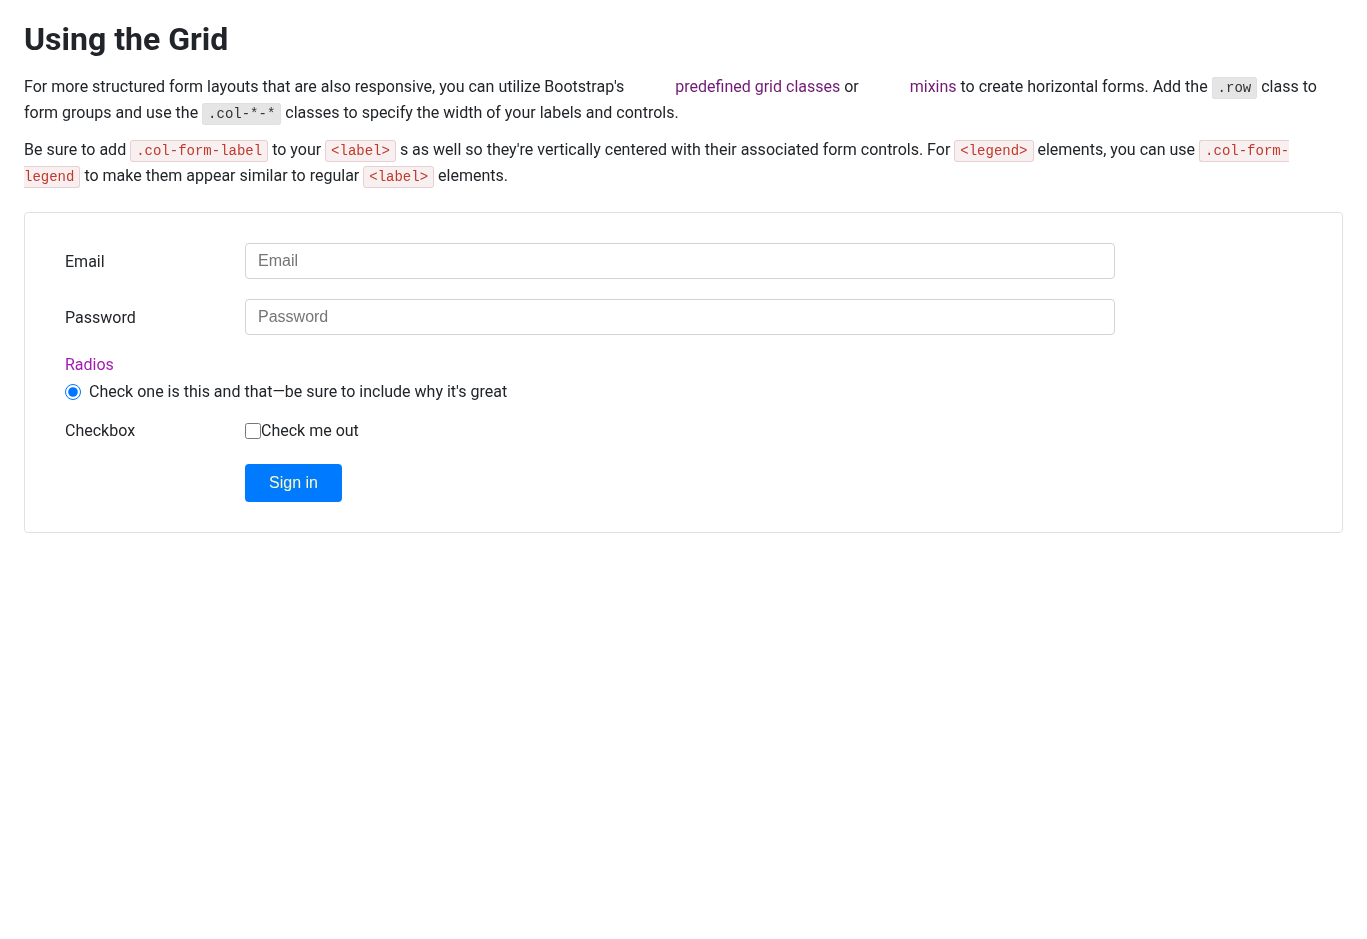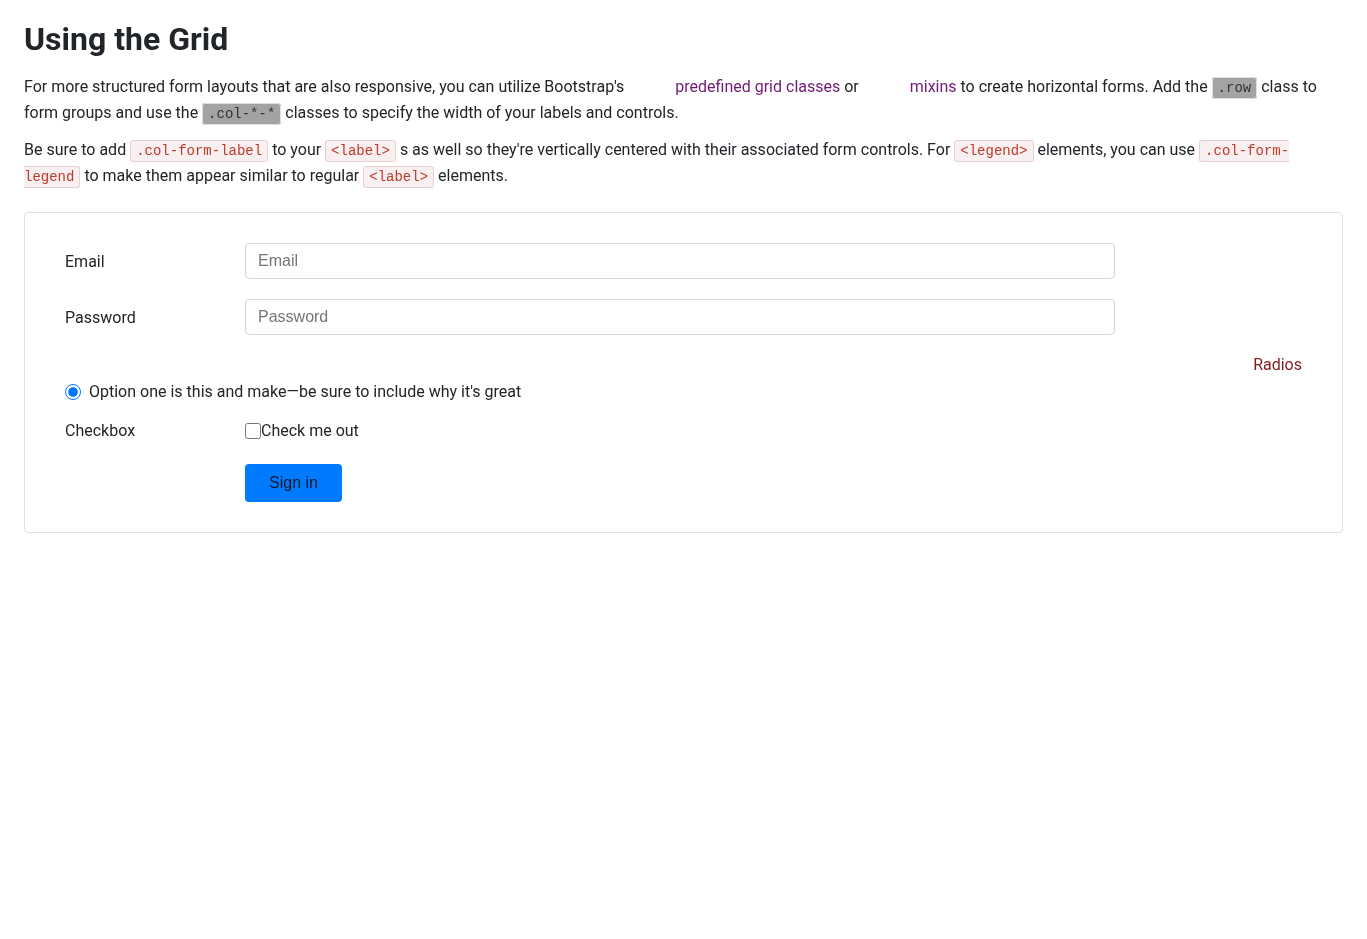--- a/index.html
+++ b/index.html
@@ -43,21 +43,21 @@
       border-radius: 3px;
     }
 
     code.tag-code {
       background-color: #f8f0f0;
       color: #c0392b;
       border: 1px solid #e8d0d0;
     }
 
     code.class-code {
-      background-color: #a3a3a3;
+      background-color: #e5e5e5;
       color: #333;
       border: 1px solid #e0e0e0;
     }
 
     .description-block {
       margin-bottom: 24px;
     }
 
     .form-container {
       border: 1px solid #dee2e6;
@@ -91,23 +91,22 @@
       background: #fff;
     }
 
     .radios-group {
       margin-bottom: 20px;
     }
 
     .radios-legend {
       font-size: 1rem;
       font-weight: 400;
-      color: #7f1d1d;
+      color: #a21caf;
       margin-bottom: 8px;
-      text-align: right;
     }
 
     .radio-option {
       display: flex;
       align-items: center;
       margin-bottom: 6px;
       font-size: 1rem;
       color: #212529;
     }
 
@@ -142,21 +141,21 @@
     }
 
     .checkbox-control input[type="checkbox"] {
       width: 16px;
       height: 16px;
     }
 
     .btn-signin {
       margin-left: 180px;
       background-color: #007bff;
-      color: #0f172a;
+      color: #fef9c3;
       border: none;
       border-radius: 4px;
       padding: 10px 24px;
       font-size: 1rem;
       cursor: pointer;
       font-weight: 400;
     }
   </style>
 </head>
 <body>
@@ -204,21 +203,21 @@
     <label class="form-label">Password</label>
     <input class="form-control" type="password" placeholder="Password" style="">
   </div>
 
   
   <div class="radios-group">
     <div class="radios-legend">Radios</div>
 
     <div class="radio-option">
       <input type="radio" id="radio1" name="gridRadios" checked="" style="">
-      <label for="radio1">Option one is this and make—be sure to include why it's great</label>
+      <label for="radio1">Check one is this and that—be sure to include why it's great</label>
     </div>
 
 
   </div>
 
   
   <div class="checkbox-group">
     <div class="checkbox-label">Checkbox</div>
     <div class="checkbox-control">
       <input type="checkbox" id="gridCheck1" style="">

